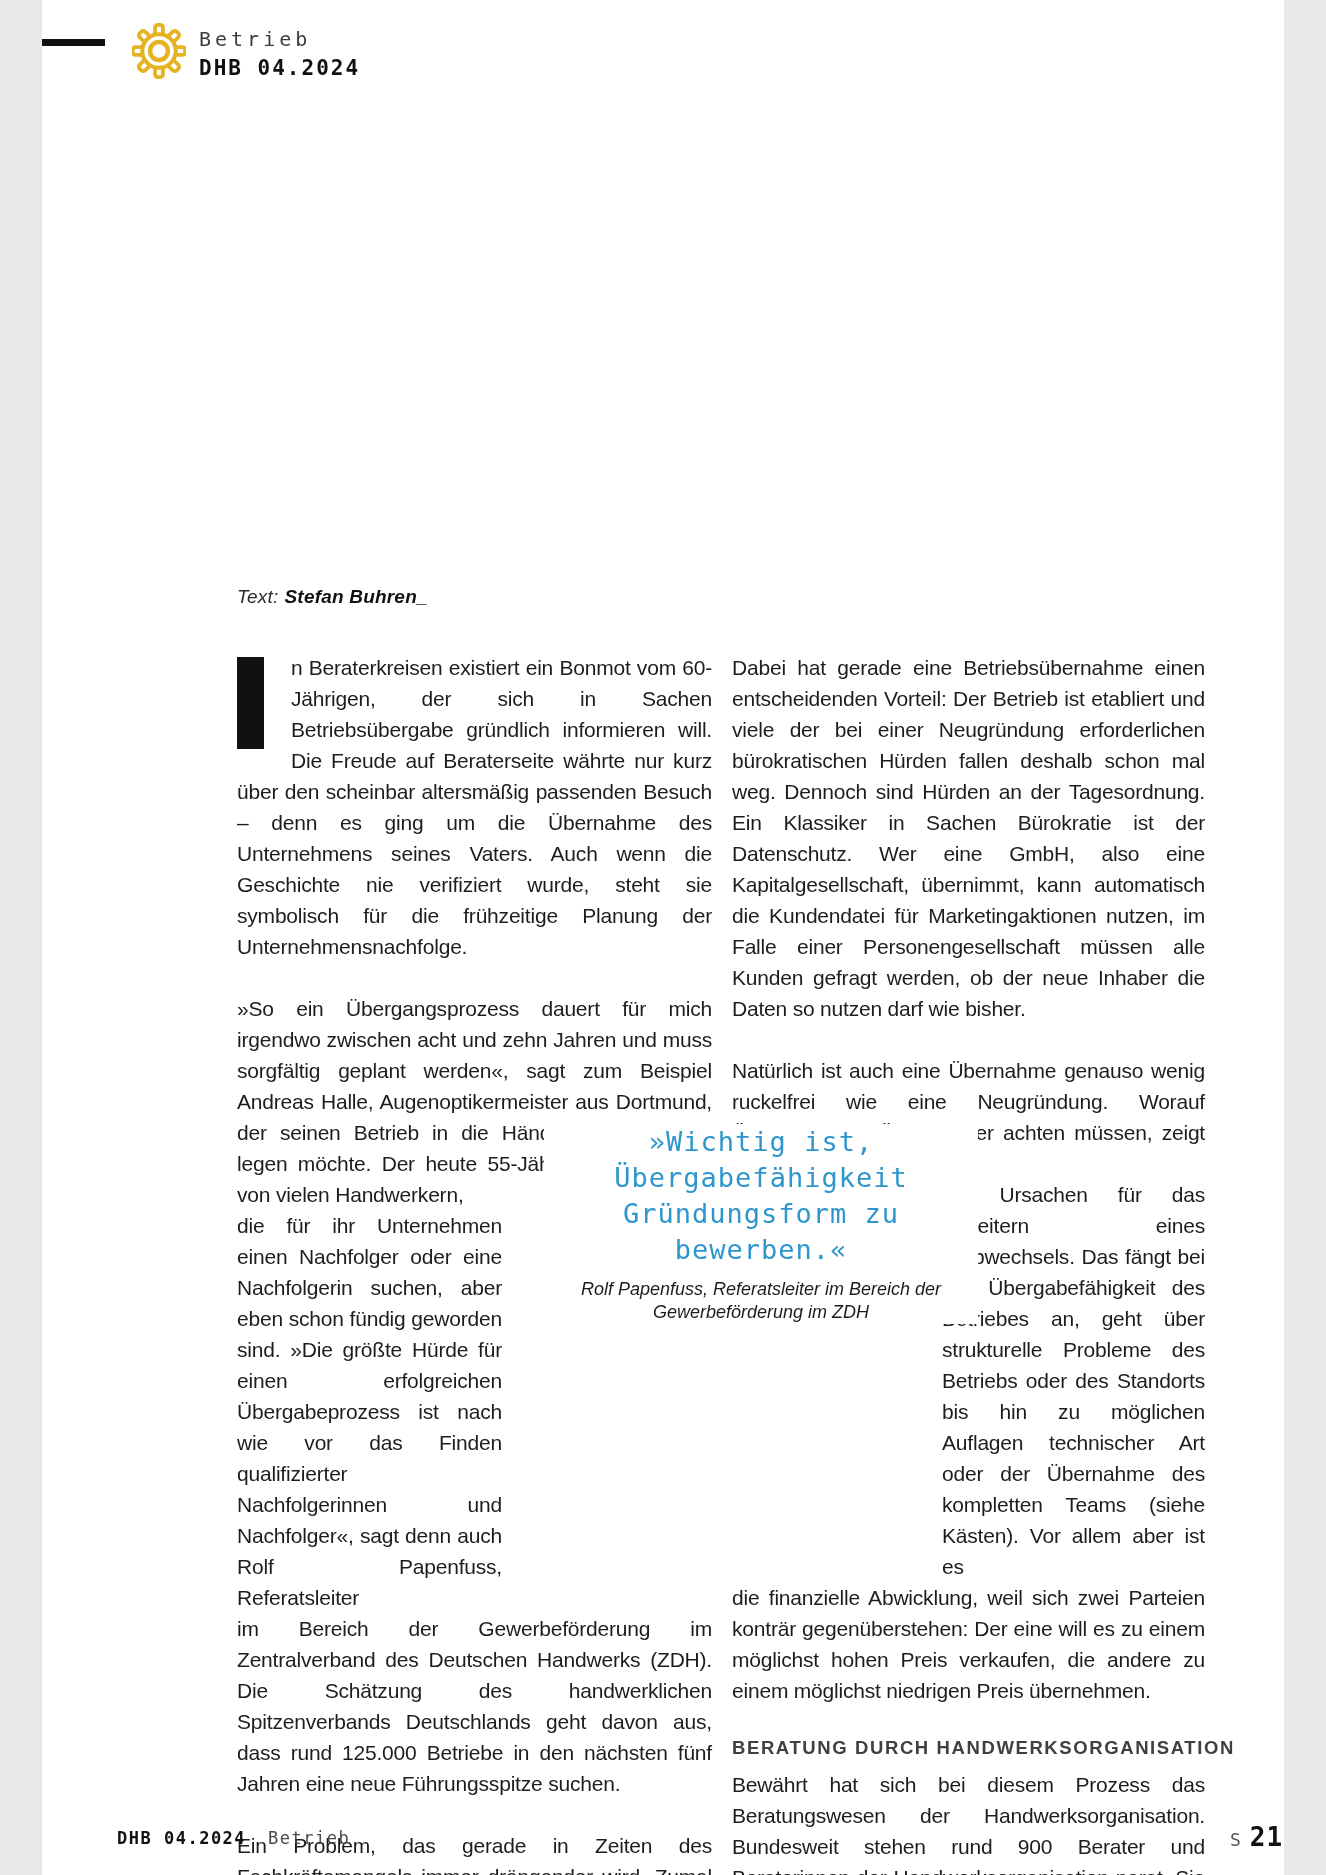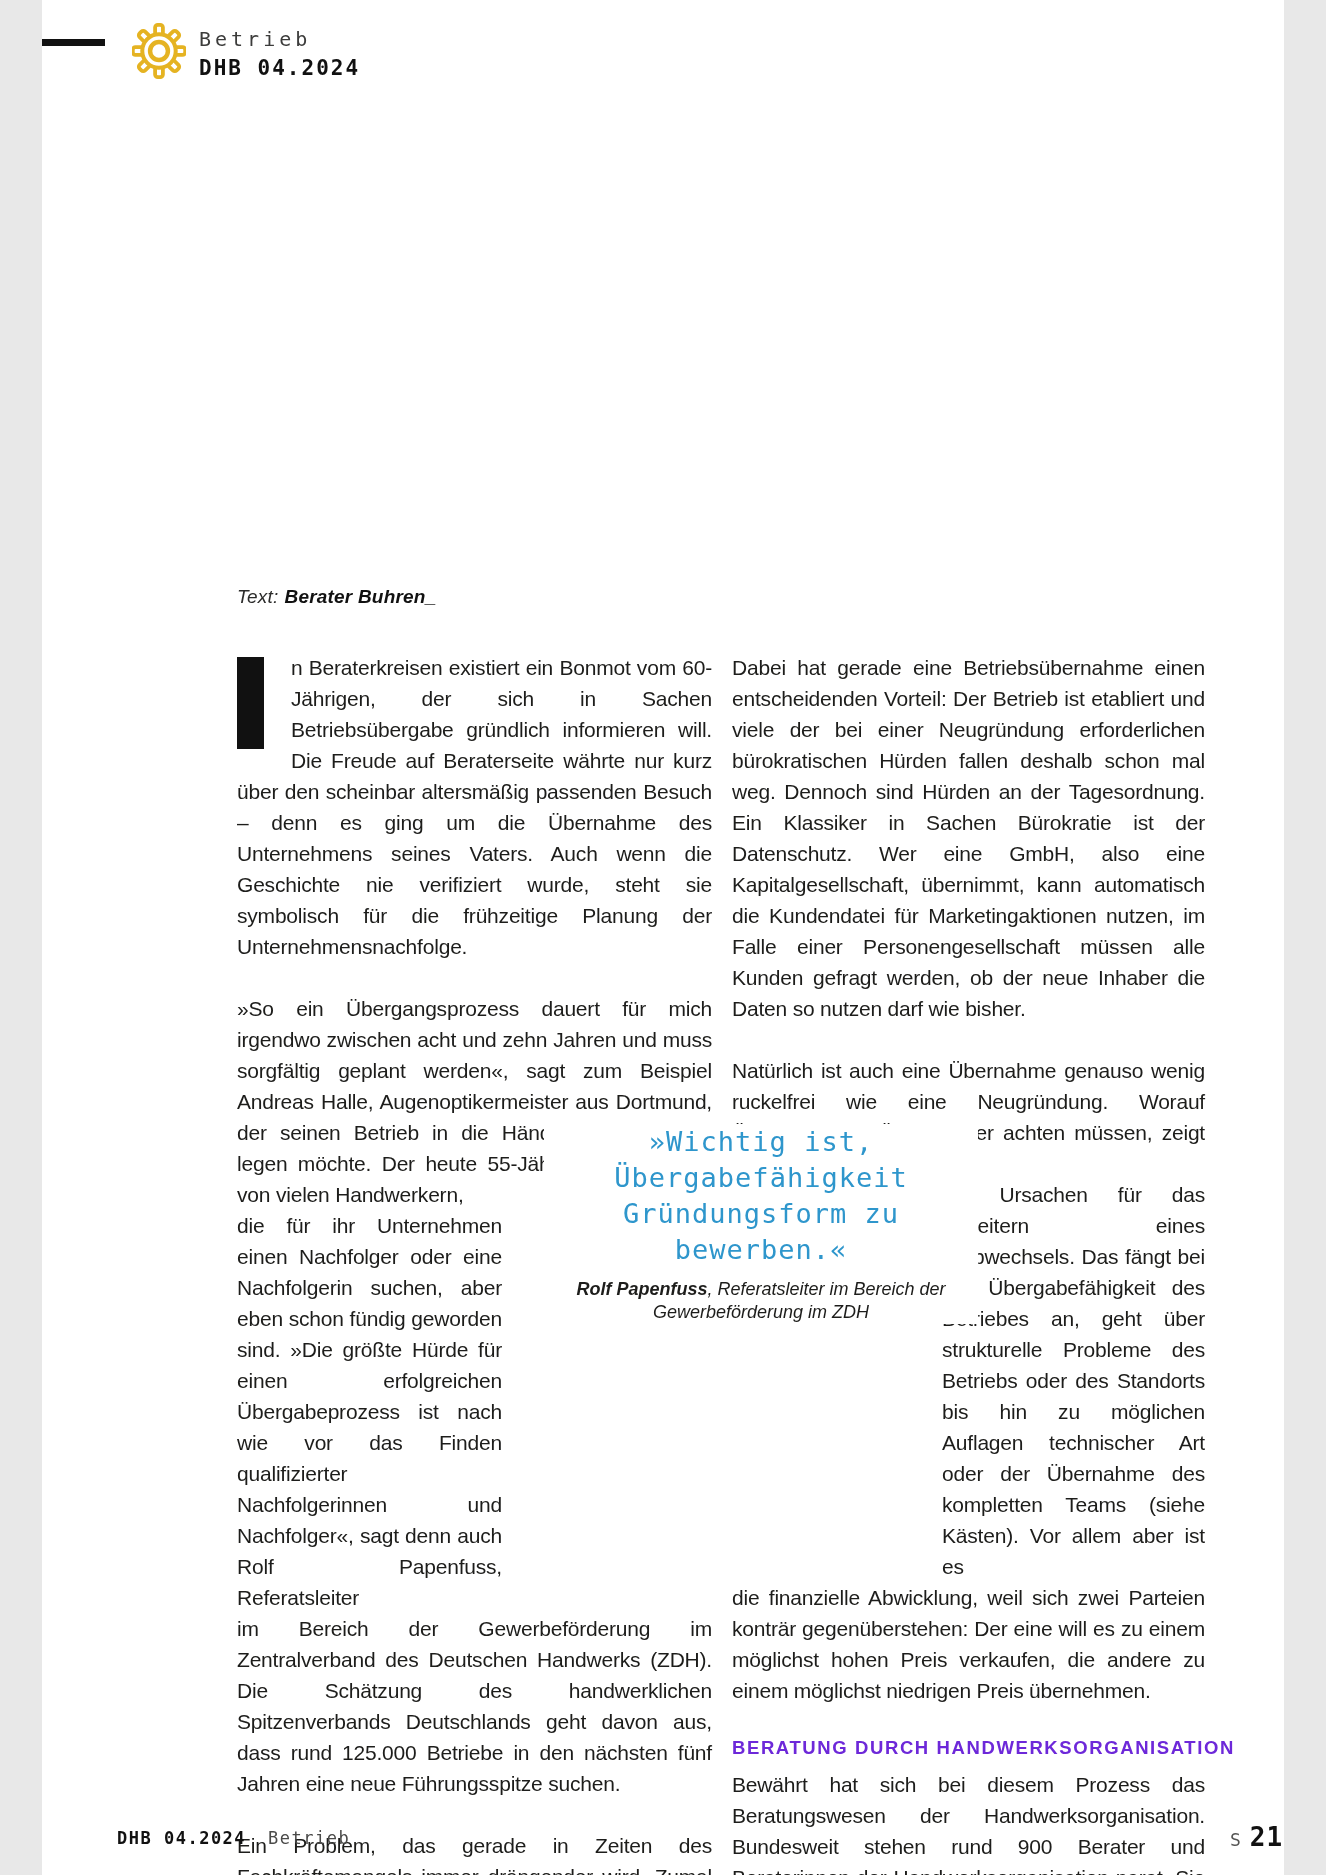--- a/index.html
+++ b/index.html
@@ -38,30 +38,30 @@
   .seg{margin:0;}
   .narrow-left{width:265px;}
   .narrow-right{width:263px;margin-left:auto !important;}
   .dropcap{
     float:left;display:block;width:27px;height:92px;background:#111;
     margin:5px 27px 2px 0;overflow:hidden;color:transparent;font-size:4px;
   }
   .subhead{
     font-weight:bold;font-size:18.5px;letter-spacing:1.6px;line-height:24px;
     margin-top:30px !important;margin-bottom:9px !important;
-    text-align:right;white-space:nowrap;color:#6d28d9;
+    text-align:right;white-space:nowrap;color:#404040;
   }
   
   .pullquote{position:absolute;left:502px;top:1124px;width:434px;text-align:center;background:#fff;}
   .pq-line{
     font-family:"DejaVu Sans Mono",monospace;
     color:#2e96cc;font-size:27px;line-height:36px;letter-spacing:1px;white-space:nowrap;
   }
   .pq-attr{margin-top:10px;font-size:18px;line-height:23px;font-style:italic;color:#1d1d1b;max-width:400px;margin-left:auto;margin-right:auto;}
-  .pq-attr .attr-name{font-weight:bold;}
+  .pq-attr .attr-name{font-weight:normal;}
   
   .footer-left{position:absolute;left:75px;top:1828px;display:flex;align-items:baseline;gap:22px;}
   .f-issue{font-family:"DejaVu Sans Mono",monospace;font-weight:bold;font-size:17px;letter-spacing:1.5px;color:#111;}
   .f-section{font-family:"DejaVu Sans Mono",monospace;font-size:17px;letter-spacing:1.5px;color:#4a4a49;}
   .footer-right{position:absolute;left:1188px;top:1822px;display:flex;align-items:baseline;gap:9px;}
   .f-pageprefix{font-family:"DejaVu Sans Mono",monospace;font-size:18px;color:#55555  4;color:#555554;}
   .f-pagenum{font-family:"DejaVu Sans Mono",monospace;font-weight:bold;font-size:26px;color:#111;letter-spacing:1px;}
   .footer-bar{position:absolute;left:1283px;top:1836px;width:43px;height:7px;background:#111;}
 </style>
 </head>
@@ -88,21 +88,21 @@
         <circle cx="24" cy="24" r="8" fill="#ffffff" stroke="#e5b322" stroke-width="4"></circle>
       </g>
     </svg>
     <div class="header-text">
       <span class="section-label">Betrieb</span>
       <span class="issue-label">DHB 04.2024</span>
     </div>
   </div>
 
   <div class="byline">
-    <span class="b-label">Text:</span><span class="b-author">Berater Buhren_</span>
+    <span class="b-label">Text:</span><span class="b-author">Stefan Buhren_</span>
   </div>
 
   <div class="col col-left">
     <p><span class="dropcap">I</span><span>n Beraterkreisen existiert ein Bonmot vom 60-Jährigen, der sich in Sachen Betriebsübergabe gründlich informieren will. Die Freude auf Beraterseite währte nur kurz über den scheinbar altersmäßig passenden Besuch – denn es ging um die Übernahme des Unternehmens seines Vaters. Auch wenn die Geschichte nie verifiziert wurde, steht sie symbolisch für die frühzeitige Planung der Unternehmensnachfolge.</span></p>
     <p class="seg para-gap">»So ein Übergangsprozess dauert für mich irgendwo zwischen acht und zehn Jahren und muss sorgfältig geplant werden«, sagt zum Beispiel Andreas Halle, Augenoptikermeister aus Dortmund, der seinen Betrieb in die Hände seiner Tochter legen möchte. Der heute 55-Jährige ist nur einer von vielen Handwerkern,</p>
     <p class="seg narrow-left">die für ihr Unternehmen einen Nachfolger oder eine Nachfolgerin suchen, aber eben schon fündig geworden sind. »Die größte Hürde für einen erfolgreichen Übergabeprozess ist nach wie vor das Finden qualifizierter Nachfolgerinnen und Nachfolger«, sagt denn auch Rolf Papenfuss, Referatsleiter</p>
     <p class="seg">im Bereich der Gewerbeförderung im Zentralverband des Deutschen Handwerks (ZDH). Die Schätzung des handwerklichen Spitzenverbands Deutschlands geht davon aus, dass rund 125.000 Betriebe in den nächsten fünf Jahren eine neue Führungsspitze suchen.</p>
     <p class="seg para-gap">Ein Problem, das gerade in Zeiten des Fachkräftemangels immer drängender wird. Zumal der potenzielle Nachwuchs für eine Übernahme, die Jungmeisterinnen und -meister, oft genug abwinkt: Je nach Kammergebiet ist rund jeder fünfte Meisterbrief-Inhaber allein wegen der Bürokratie nicht gewillt, einen Betrieb zu führen.</p>
   </div>
 

